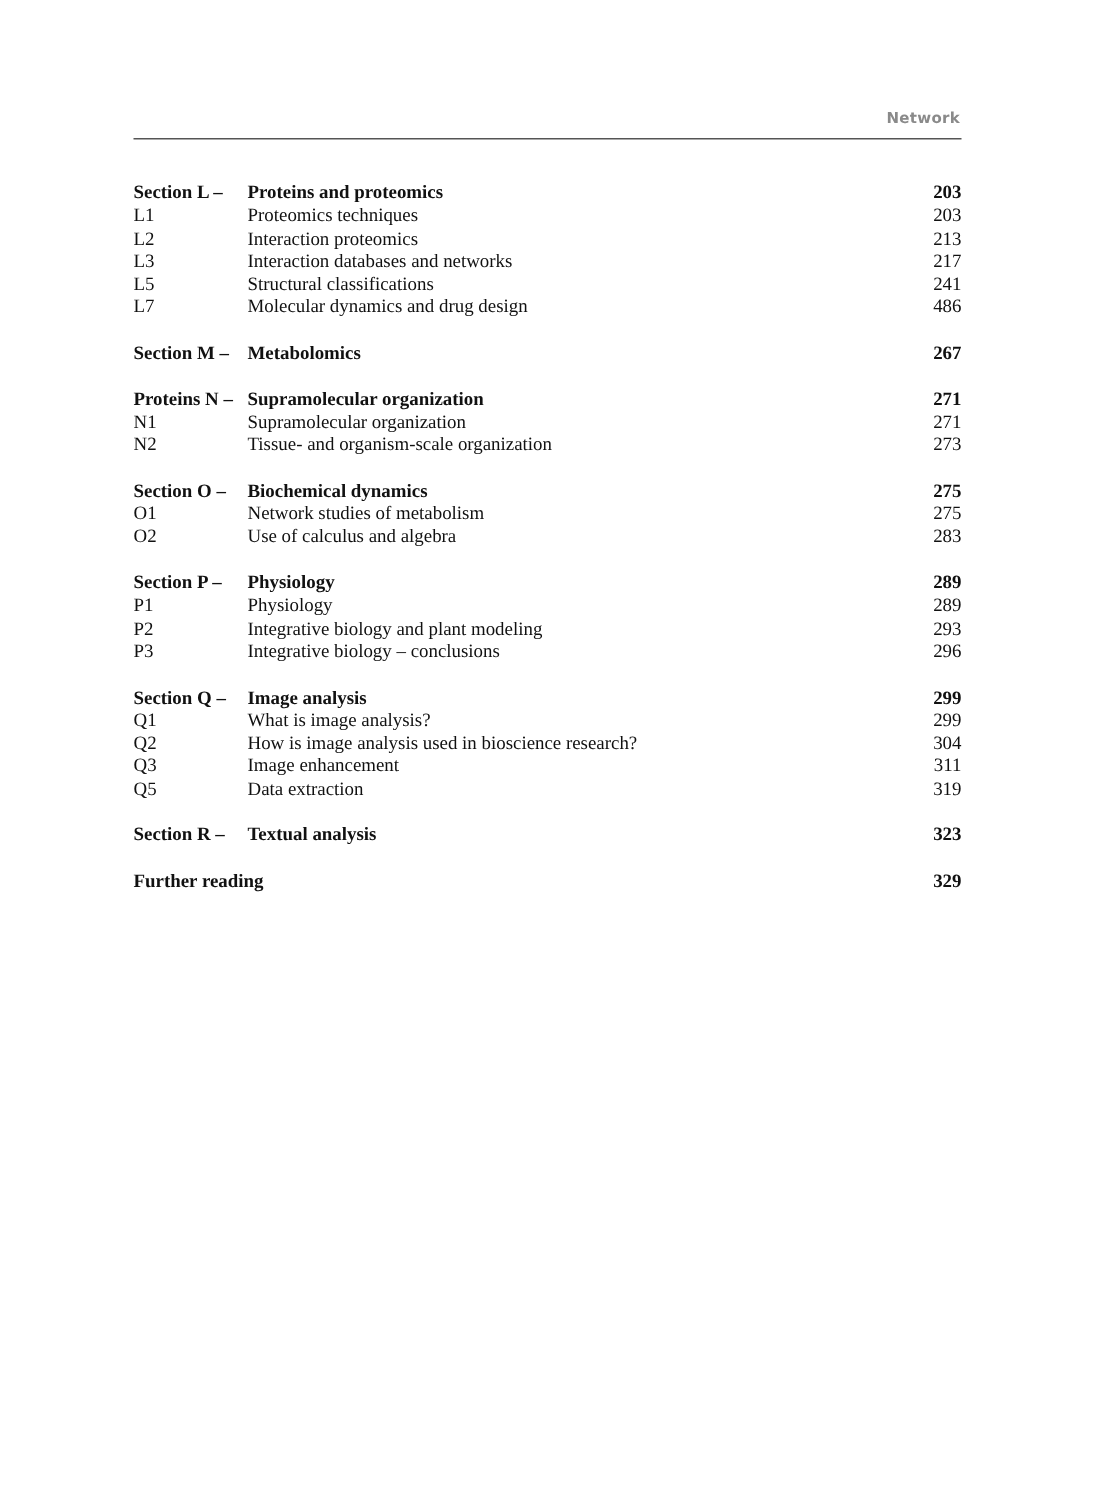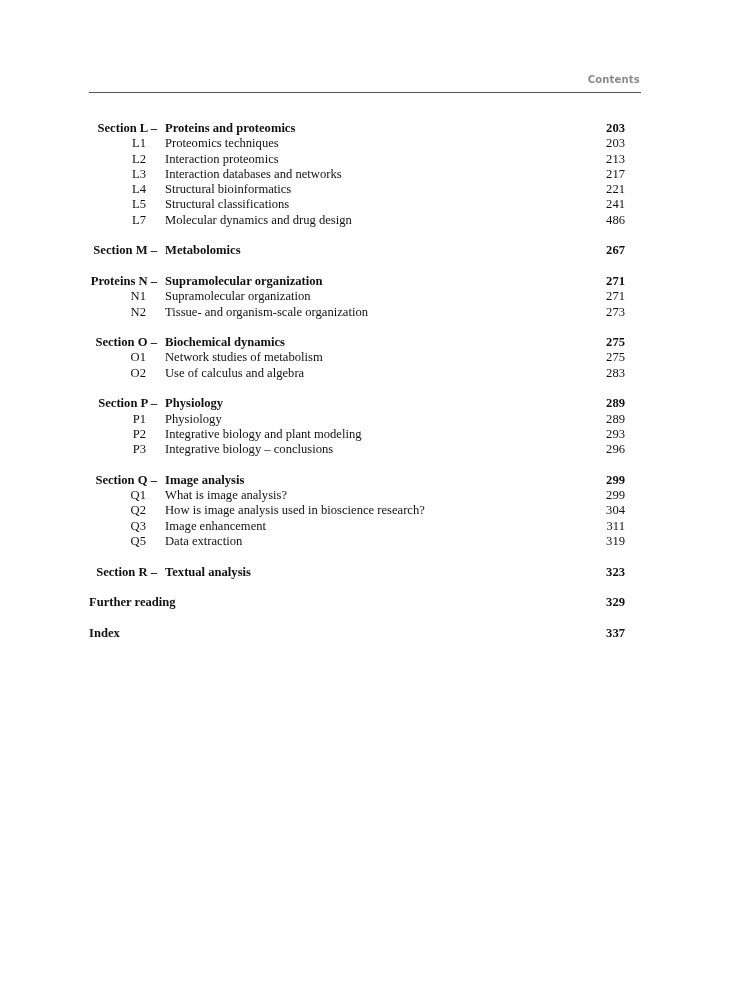--- a/index.html
+++ b/index.html
@@ -7,33 +7,33 @@
       font-family: "DejaVu Serif", "Liberation Serif", serif; color: #111; }
     .page { position: absolute; left: 0; top: 0; width: 729px; height: 1005px; }
     .running-head { position: absolute; right: 89px; top: 74px;
       font-family: "DejaVu Sans", "Liberation Sans", sans-serif; font-weight: bold;
       font-size: 10px; color: #8a8a8a; letter-spacing: 0.2px; }
     .rule { position: absolute; left: 89px; top: 92px; width: 552px; height: 0;
       border-top: 1px solid #555; }
     .toc { position: absolute; left: 89px; top: 121px; width: 552px;
       font-family: "Liberation Serif", "DejaVu Serif", serif; font-size: 12.6px; }
     .row { position: relative; height: 15.3px; line-height: 15.3px; white-space: nowrap; }
-    .row .lab { position: absolute; left: 0; width: 68px; text-align: right; }
+    .row .lab { position: absolute; left: 0; width: 68px; }
     .row .tit { position: absolute; left: 76px; }
-    .row .pg { position: absolute; right: 16px; text-align: left; }
+    .row .pg { position: absolute; right: 0; text-align: left; }
     .row.head .lab, .row.head .tit, .row.head .pg { font-weight: bold; }
     .row.sub .lab { width: 57px; }
     .row.full .tit { left: 0; font-weight: bold; }
     .gap { height: 15.3px; }
   </style>
 </head>
 <body>
 
 <div class="page">
-  <div class="running-head">Contents</div>
+  <div class="running-head">Network</div>
   <div class="rule"></div>
 
   <div class="toc" id="toc">
       <div class="row head">
         <span class="lab">Section L –</span>
         <span class="tit">Proteins and proteomics</span>
         <span class="pg">203</span>
       </div>
       <div class="row sub">
         <span class="lab">L1</span>
@@ -42,25 +42,20 @@
       </div>
       <div class="row sub">
         <span class="lab">L2</span>
         <span class="tit">Interaction proteomics</span>
         <span class="pg">213</span>
       </div>
       <div class="row sub">
         <span class="lab">L3</span>
         <span class="tit">Interaction databases and networks</span>
         <span class="pg">217</span>
-      </div>
-      <div class="row sub">
-        <span class="lab">L4</span>
-        <span class="tit">Structural bioinformatics</span>
-        <span class="pg">221</span>
       </div>
       <div class="row sub">
         <span class="lab">L5</span>
         <span class="tit">Structural classifications</span>
         <span class="pg">241</span>
       </div>
       <div class="row sub">
         <span class="lab">L7</span>
         <span class="tit">Molecular dynamics and drug design</span>
         <span class="pg">486</span>
@@ -155,18 +150,14 @@
         <span class="lab">Section R –</span>
         <span class="tit">Textual analysis</span>
         <span class="pg">323</span>
       </div>
       <div class="gap"></div>
       <div class="row head full">
         <span class="tit">Further reading</span>
         <span class="pg">329</span>
       </div>
       <div class="gap"></div>
-      <div class="row head full">
-        <span class="tit">Index</span>
-        <span class="pg">337</span>
-      </div>
     </div>
 </div>
 
 </body></html>

